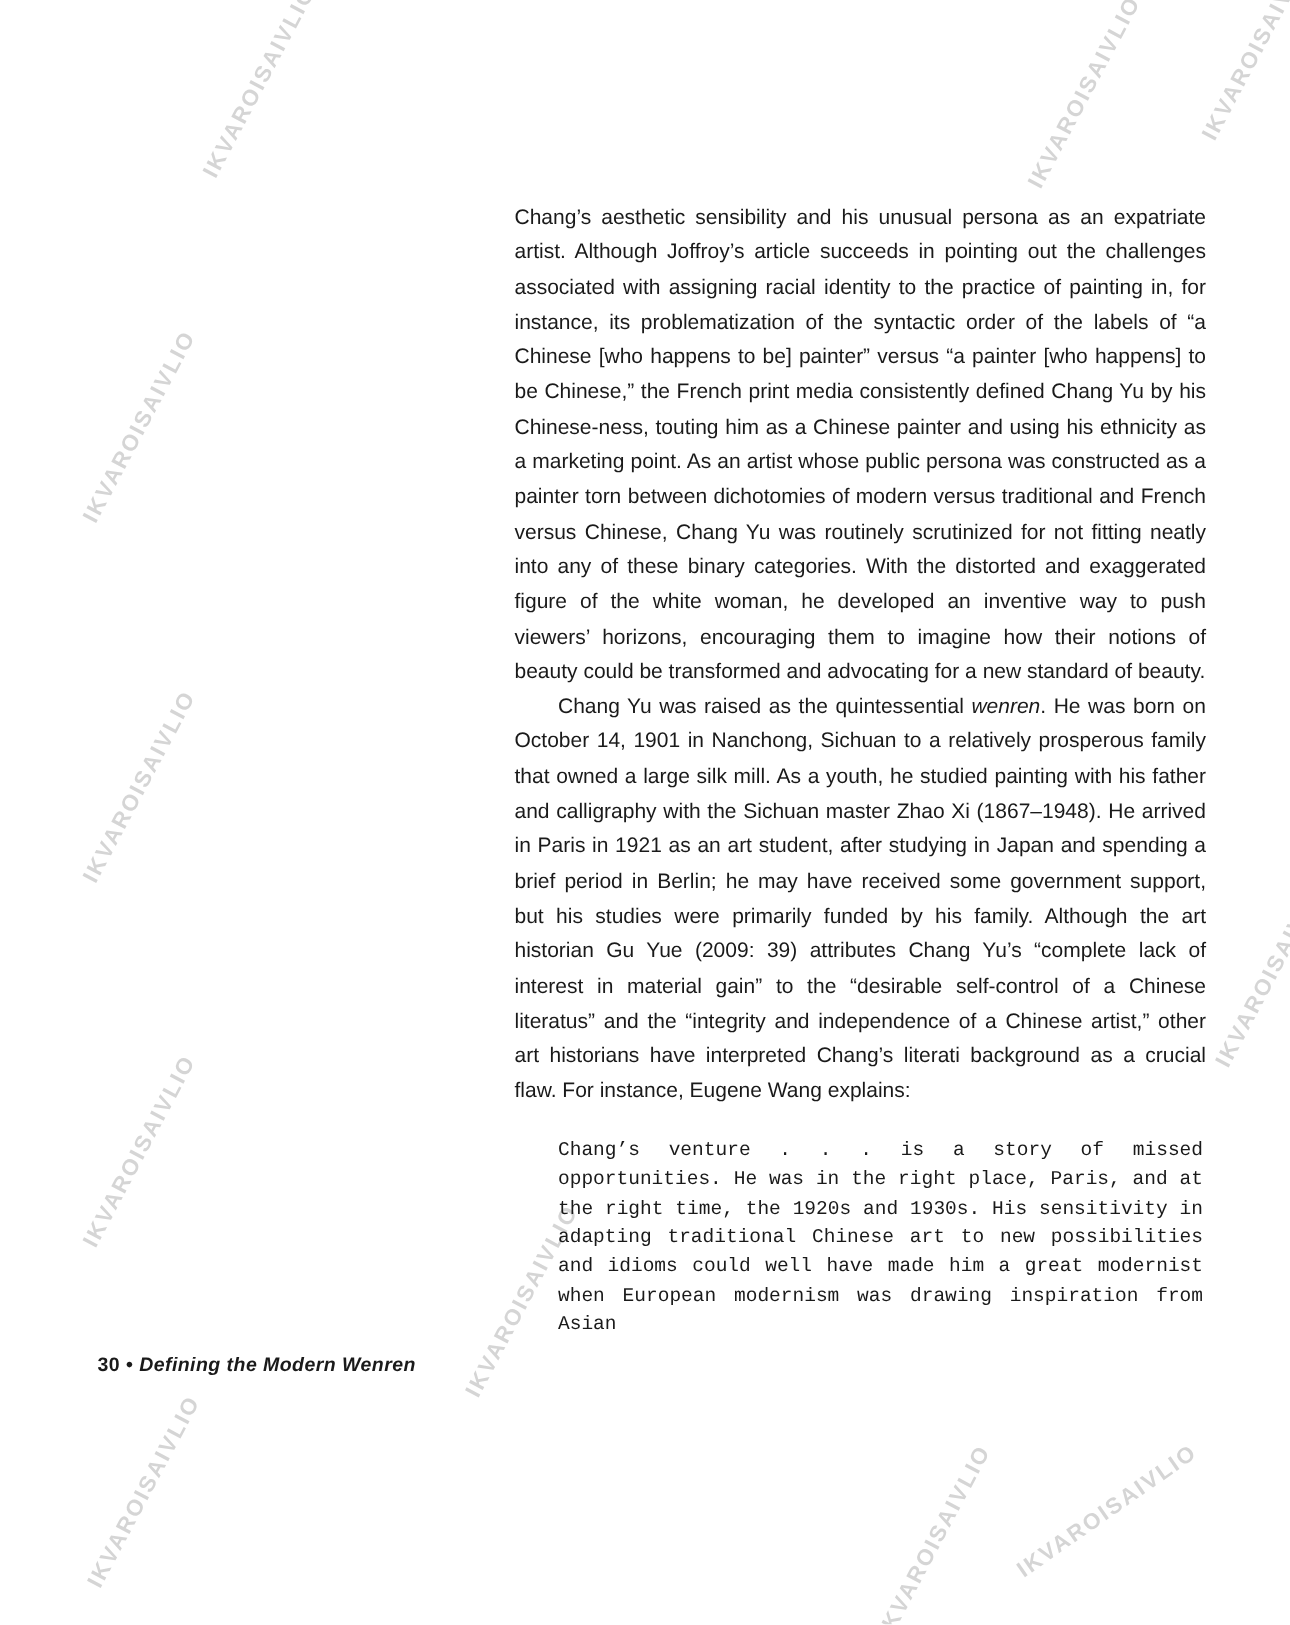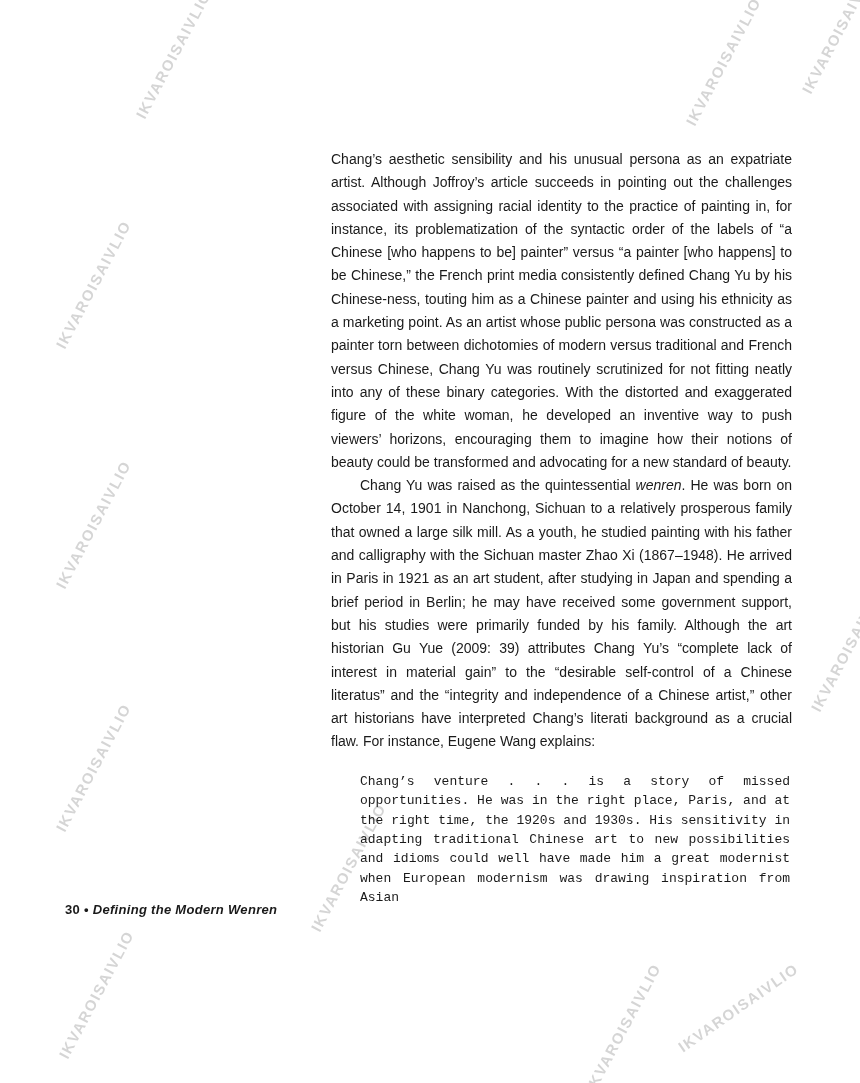--- a/index.html
+++ b/index.html
@@ -24,28 +24,27 @@
     color: rgba(115, 115, 115, 0.30);
     white-space: nowrap;
     transform-origin: center center;
     user-select: none;
     z-index: 0;
   }
 
   
   .text-block {
     position: absolute;
-    left: 331px;
+    left: 343px;
     top: 133px;
     width: 461px;
     font-size: 14px;
     line-height: 23.3px;
     text-align: justify;
     z-index: 1;
-    margin-top: 15px;
   }
   .body-p { margin: 0; }
   .body-p.indent { text-indent: 29px; }
   .quote {
     margin: 18px 2px 0 29px;
     font-size: 13px;
     line-height: 19.4px;
     text-align: justify;
     font-family: Liberation Mono, monospace;
   }

